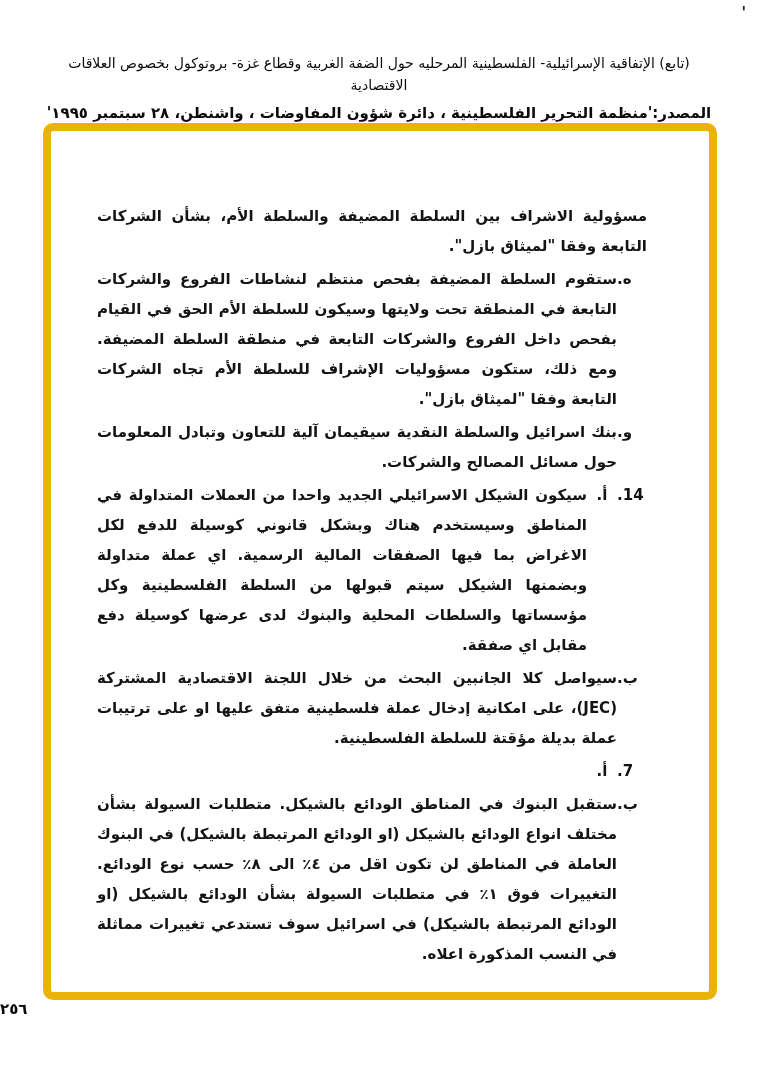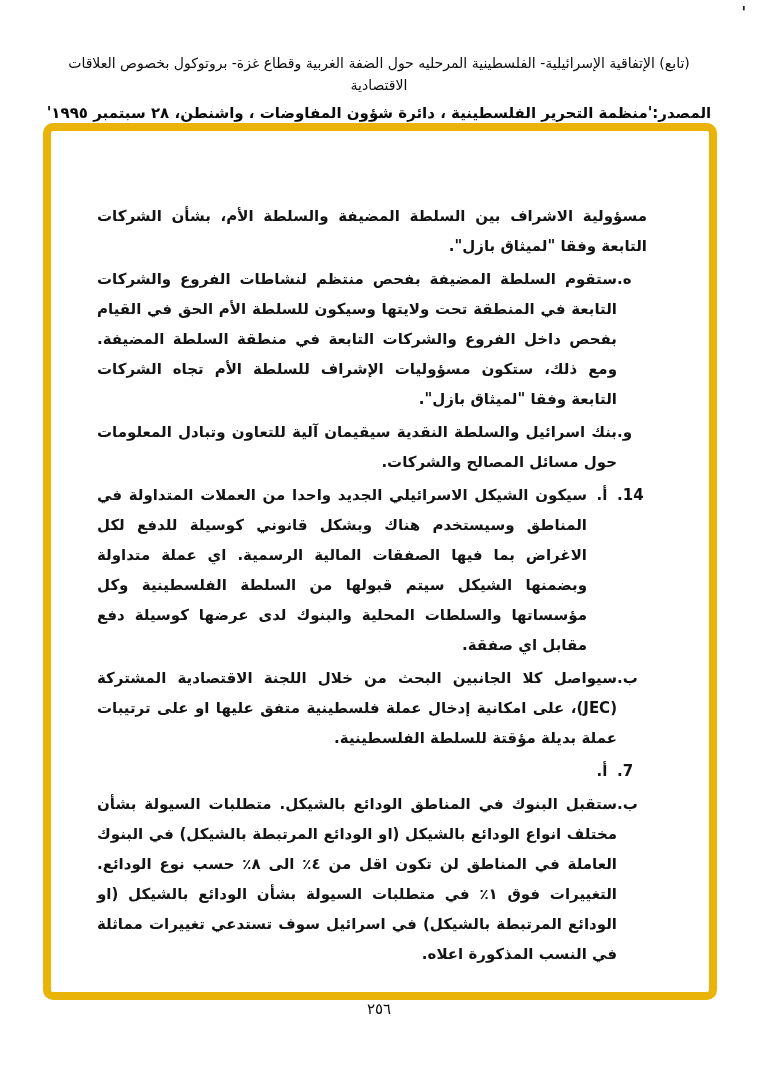--- a/index.html
+++ b/index.html
@@ -39,21 +39,21 @@
     font-size:15px;font-weight:bold;line-height:30px;color:#141414;
   }
   .block{margin-bottom:3px;}
   .para{text-align:justify;padding-right:16px;}
   .item{display:flex;}
   .m1{flex:0 0 46px;text-align:left;white-space:nowrap;}
   .m2{flex:0 0 30px;text-align:center;white-space:nowrap;}
   .ibody{flex:1;text-align:justify;}
   .page-number{
     position:absolute;top:1000px;left:0;right:0;
-    text-align:center;font-size:15px;font-weight:normal;
+    font-size:15px;font-weight:bold;
     letter-spacing:3px;color:#0a0a0a;
   }
 </style>
 </head>
 <body>
 
 <div class="page">
 
   <div class="artifact">'</div>
 

